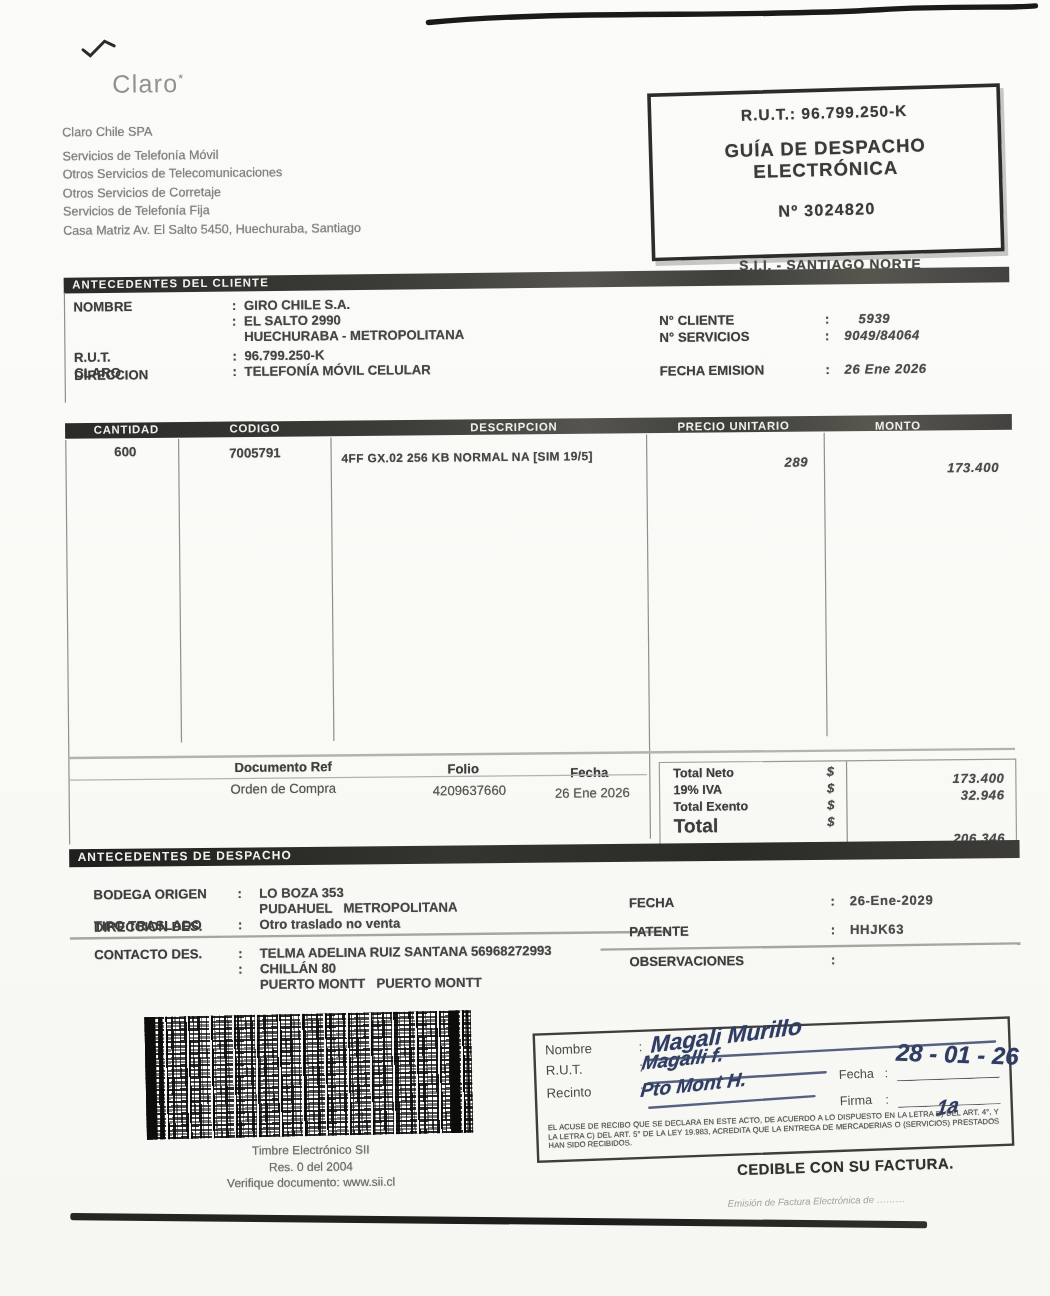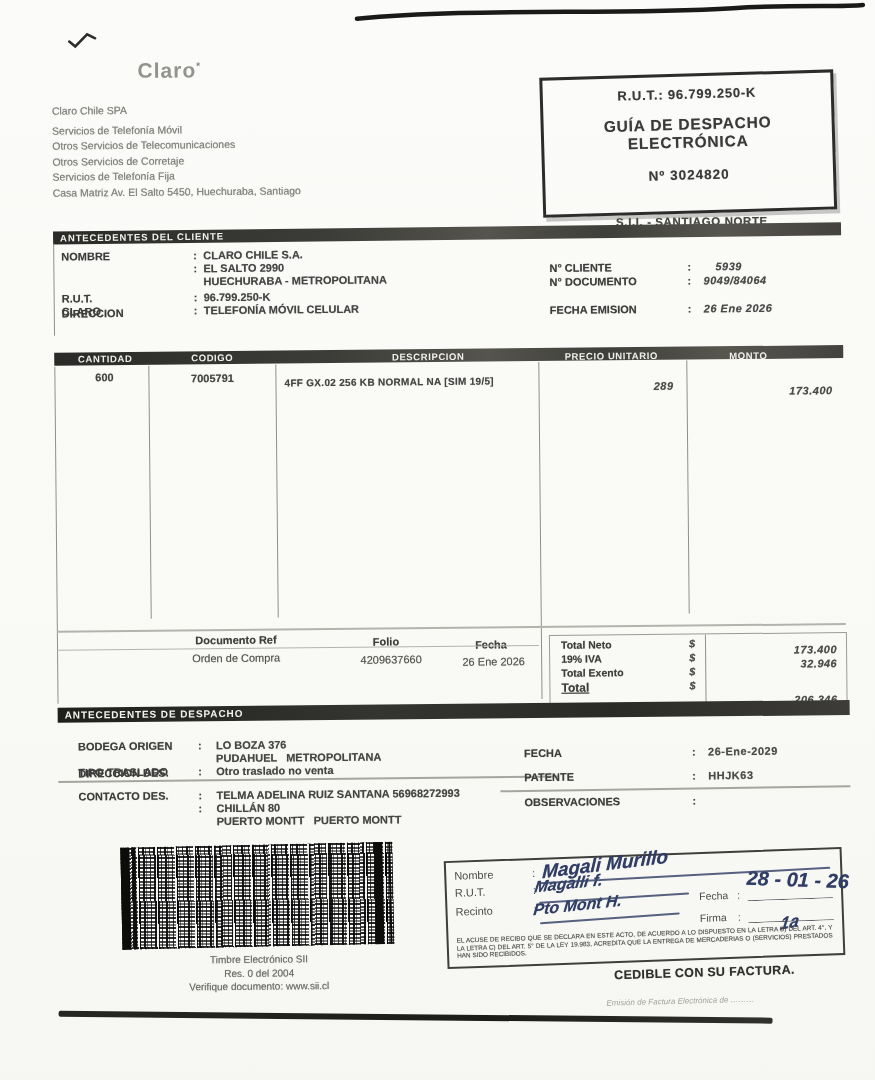--- a/index.html
+++ b/index.html
@@ -43,21 +43,21 @@
 <div class="paper">
 <div class="scan">
 
   <svg class="abs" style="left:358px;top:2px;" width="515" height="24">
     <path d="M4,16 C120,6 260,15 380,9 C440,6 490,9 510,7" stroke="#1a1a18" stroke-width="4.5" fill="none" stroke-linecap="round"></path>
   </svg>
   <svg class="abs" style="left:70px;top:26px;" width="36" height="22">
     <path d="M4,12 L10,17 L22,5 L30,9" stroke="#2b2b29" stroke-width="2.5" fill="none" stroke-linecap="round"></path>
   </svg>
 
-  <div class="abs" style="left:98px;top:56px;font-size:21px;letter-spacing:1px;color:#93938e;font-weight:bold;margin-left:44px;">
+  <div class="abs" style="left:98px;top:56px;font-size:21px;letter-spacing:1px;color:#93938e;font-weight:normal;">
     <span>Claro</span><span class="tick faint">*</span>
   </div>
   <div class="abs faint blur" style="left:56px;top:100px;font-size:10.5px;line-height:15.5px;">
     <div style="margin-bottom:4px;">Claro Chile SPA</div>
     <div>Servicios de Telefonía Móvil</div>
     <div>Otros Servicios de Telecomunicaciones</div>
     <div>Otros Servicios de Corretaje</div>
     <div>Servicios de Telefonía Fija</div>
     <div>Casa Matriz Av. El Salto 5450, Huechuraba, Santiago</div>
   </div>
@@ -74,33 +74,33 @@
     <span>ANTECEDENTES DEL CLIENTE</span>
   </div>
   <div class="abs vline" style="left:56px;top:240px;height:92px;"></div>
 
   <div class="abs lbl blur" style="left:64px;top:247px;">NOMBRE</div>
   <div class="abs lbl blur" style="left:64px;top:260px;margin-top:44px;">DIRECCION</div>
   <div class="abs lbl blur" style="left:64px;top:289px;">R.U.T.</div>
   <div class="abs lbl blur" style="left:64px;top:302px;">CLARO</div>
 
   <div class="abs val blur" style="left:196px;top:247px;">:</div>
-  <div class="abs val blur" style="left:206px;top:247px;">CLARO CHILE S.A.</div>
+  <div class="abs val blur" style="left:206px;top:247px;">GIRO CHILE S.A.</div>
   <div class="abs val blur" style="left:196px;top:260px;">:</div>
   <div class="abs val blur" style="left:206px;top:260px;">EL SALTO 2990</div>
   <div class="abs val blur" style="left:206px;top:273px;">HUECHURABA - METROPOLITANA</div>
   <div class="abs val blur" style="left:196px;top:289px;">:</div>
   <div class="abs val blur" style="left:206px;top:289px;">96.799.250-K</div>
   <div class="abs val blur" style="left:196px;top:302px;">:</div>
   <div class="abs val blur" style="left:206px;top:302px;">TELEFONÍA MÓVIL CELULAR</div>
 
   <div class="abs lbl blur" style="left:552px;top:263px;">N° CLIENTE</div>
   <div class="abs val blur" style="left:690px;top:263px;">:</div>
   <div class="abs num blur" style="left:718px;top:263px;">5939</div>
-  <div class="abs lbl blur" style="left:552px;top:277px;">N° DOCUMENTO</div>
+  <div class="abs lbl blur" style="left:552px;top:277px;">N° SERVICIOS</div>
   <div class="abs val blur" style="left:690px;top:277px;">:</div>
   <div class="abs num blur" style="left:706px;top:277px;">9049/84064</div>
   <div class="abs lbl blur" style="left:552px;top:305px;">FECHA EMISION</div>
   <div class="abs val blur" style="left:690px;top:305px;">:</div>
   <div class="abs num blur" style="left:706px;top:305px;">26 Ene 2026</div>
 
   <div class="abs bar" style="left:56px;top:349px;width:789px;height:13px;padding-left:0;"></div>
   <div class="colhead" style="left:64px;top:350px;width:86px;">CANTIDAD</div>
   <div class="colhead" style="left:155px;top:350px;width:118px;">CODIGO</div>
   <div class="colhead" style="left:330px;top:351px;width:200px;">DESCRIPCION</div>
@@ -126,37 +126,37 @@
   <div class="abs hline" style="left:56px;top:646px;width:482px;"></div>
   <div class="abs val blur" style="left:150px;top:650px;width:170px;text-align:center;font-weight:normal;color:#55554f;">Orden de Compra</div>
   <div class="abs val blur" style="left:340px;top:653px;width:100px;text-align:center;font-weight:normal;color:#55554f;">4209637660</div>
   <div class="abs val blur" style="left:445px;top:656px;width:95px;text-align:center;font-weight:normal;color:#55554f;">26 Ene 2026</div>
 
   <div class="abs" style="left:548px;top:636px;width:296px;height:76px;border:1px solid #9b9b95;"></div>
   <div class="abs vline" style="left:704px;top:637px;height:74px;"></div>
   <div class="abs lbl blur" style="left:560px;top:640px;font-size:10.5px;">Total Neto</div>
   <div class="abs lbl blur" style="left:560px;top:654px;font-size:10.5px;">19% IVA</div>
   <div class="abs lbl blur" style="left:560px;top:668px;font-size:10.5px;">Total Exento</div>
-  <div class="abs lbl blur" style="left:560px;top:682px;font-size:12px;text-decoration:underline;">Total</div>
+  <div class="abs lbl blur" style="left:560px;top:682px;font-size:16px;">Total</div>
   <div class="abs num blur" style="left:688px;top:640px;">$</div>
   <div class="abs num blur" style="left:688px;top:654px;">$</div>
   <div class="abs num blur" style="left:688px;top:668px;">$</div>
   <div class="abs num blur" style="left:688px;top:682px;">$</div>
   <div class="abs num blur" style="left:706px;top:647px;width:130px;text-align:right;">173.400</div>
   <div class="abs num blur" style="left:706px;top:661px;width:130px;text-align:right;">32.946</div>
   <div class="abs num blur" style="left:706px;top:675px;width:130px;text-align:right;"></div>
   <div class="abs num blur" style="left:706px;top:697px;width:130px;text-align:right;">206.346</div>
 
   <div class="abs bar" style="left:56px;top:704px;width:792px;height:15px;background:linear-gradient(90deg,#1f1f1d 0%,#343430 40%,#2a2a27 70%,#3d3c38 100%);font-size:10px;padding-top:2px;">
     <span>ANTECEDENTES DE DESPACHO</span>
   </div>
 
   <div class="abs lbl blur" style="left:76px;top:737px;">BODEGA ORIGEN</div>
   <div class="abs val blur" style="left:196px;top:737px;">:</div>
-  <div class="abs val blur" style="left:214px;top:737px;">LO BOZA 376</div>
+  <div class="abs val blur" style="left:214px;top:737px;">LO BOZA 353</div>
   <div class="abs val blur" style="left:214px;top:750px;white-space:pre;">PUDAHUEL   METROPOLITANA</div>
   <div class="abs lbl blur" style="left:76px;top:763px;">TIPO TRASLADO</div>
   <div class="abs val blur" style="left:196px;top:763px;">:</div>
   <div class="abs val blur" style="left:214px;top:763px;">Otro traslado no venta</div>
 
   <div class="abs hline" style="left:56px;top:777px;width:500px;height:1.5px;transform:rotate(-0.1deg);background:#a6a6a0;"></div>
   <div class="abs hline" style="left:498px;top:790px;width:350px;height:1.5px;transform:rotate(-0.3deg);background:#a6a6a0;"></div>
 
   <div class="abs lbl blur" style="left:76px;top:787px;">CONTACTO DES.</div>
   <div class="abs val blur" style="left:196px;top:787px;">:</div>

